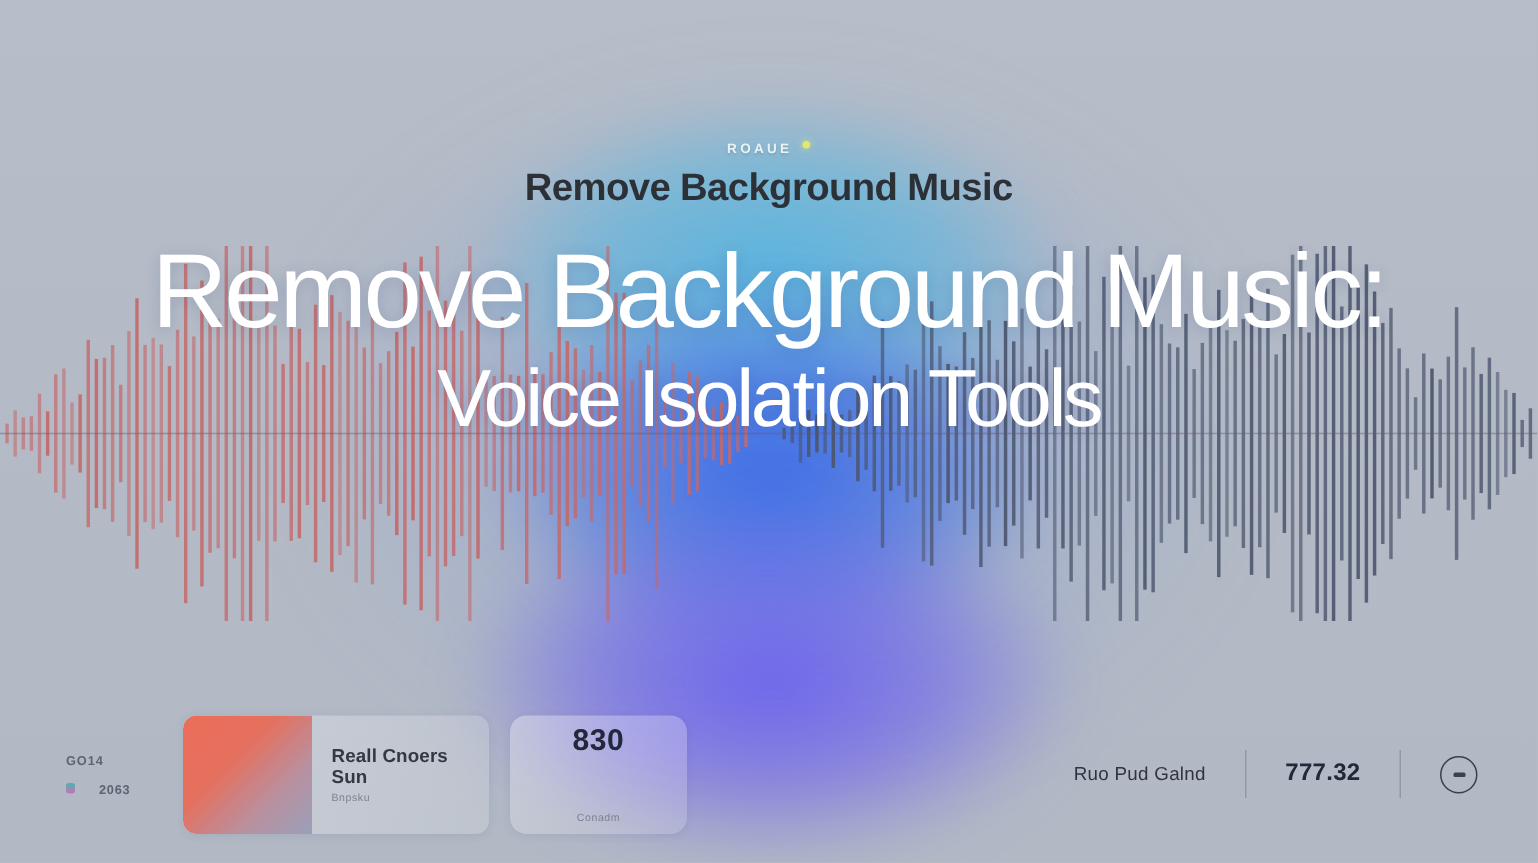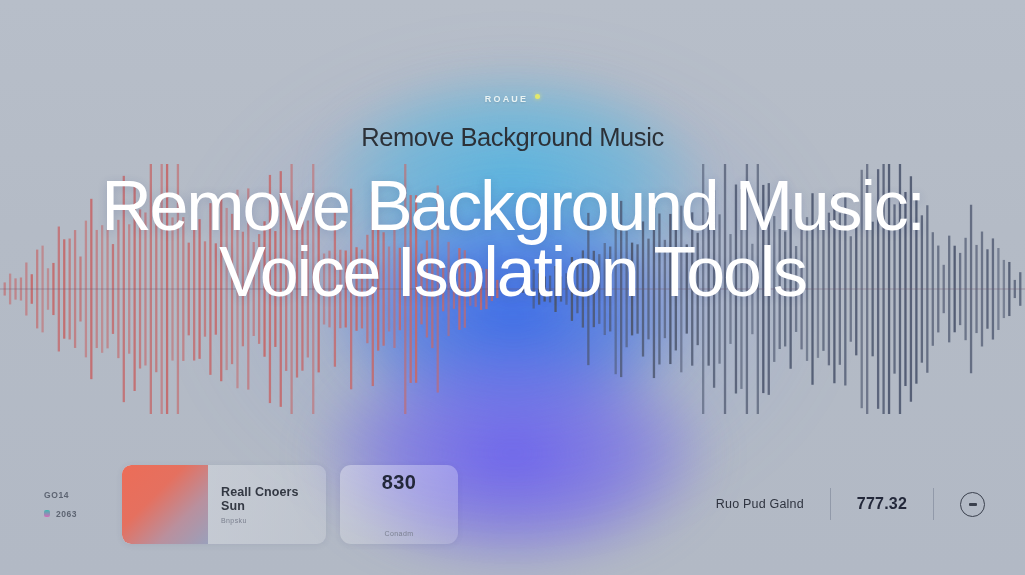--- a/index.html
+++ b/index.html
@@ -66,53 +66,53 @@
     margin-top:94px;
     font-size:9px; font-weight:700; letter-spacing:2.2px;
     color:#e9f3f4; text-shadow:0 1px 2px rgba(0,0,0,.12);
     display:flex; align-items:flex-start; gap:7px;
   }
   .eyebrow .dot{
     width:5px;height:5px;border-radius:50%;
     background:#e3e86b; box-shadow:0 0 4px rgba(227,232,107,.8);
   }
   .subhead{
-    margin-top:19px;
-    font-size:25.5px; font-weight:400; letter-spacing:-.4px;
+    margin-top:7px;
+    font-size:25.5px; font-weight:700; letter-spacing:-.4px;
     color:#2c3138;
   }
   .headline{
     margin-top:22px;
     text-align:center;
     color:#ffffff;
     font-weight:400;
     letter-spacing:-2.2px;
     line-height:.92;
     text-shadow:0 2px 10px rgba(40,60,130,.18);
   }
   .headline .l1{ display:block; font-size:70px; }
-  .headline .l2{ display:block; font-size:70px; margin-top:2px; }
+  .headline .l2{ display:block; font-size:54px; margin-top:16px; }
   .year{
     margin-top:30px;
     font-size:44px; font-weight:700; letter-spacing:-1px;
     color:#ffffff; text-shadow:0 2px 10px rgba(40,60,130,.18);
   }
 
   
   .bottom{
-    position:absolute; left:0; right:0; bottom:12px; height:118px;
+    position:absolute; left:0; right:0; bottom:0; height:118px;
     display:flex; align-items:center;
   }
   .b-meta{
     margin-left:44px; width:78px;
     display:flex; flex-direction:column; gap:9px;
   }
   .b-meta .m1{ font-size:8.5px; font-weight:700; letter-spacing:.6px; color:#5d6472; }
   .b-meta .m2{ font-size:8.5px; font-weight:600; letter-spacing:.5px; color:#5d6472;
-               display:flex; align-items:center; gap:6px; }
+               display:flex; align-items:center; gap:16px; }
   .b-meta .m2 .pip{ width:6px;height:7px;border-radius:2px;
                     background:linear-gradient(180deg,#3fb8b0,#d36bb8); }
 
   .media-card{
     width:204px; height:79px; border-radius:9px;
     background:linear-gradient(100deg, rgba(255,255,255,.30), rgba(255,255,255,.16));
     box-shadow:0 1px 6px rgba(60,70,110,.10);
     display:flex; align-items:center; overflow:hidden;
   }
   .thumb{

